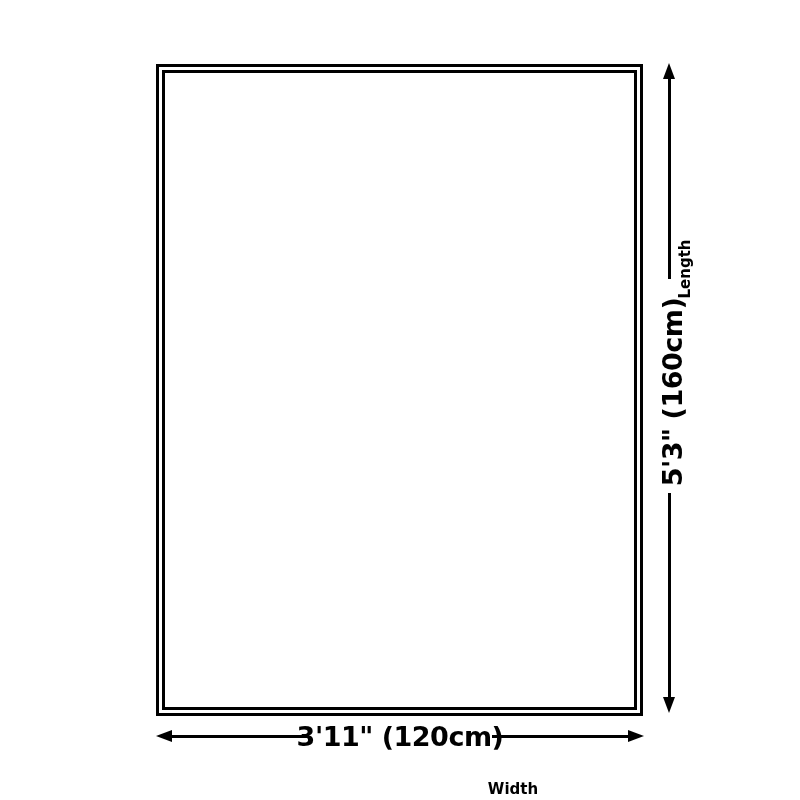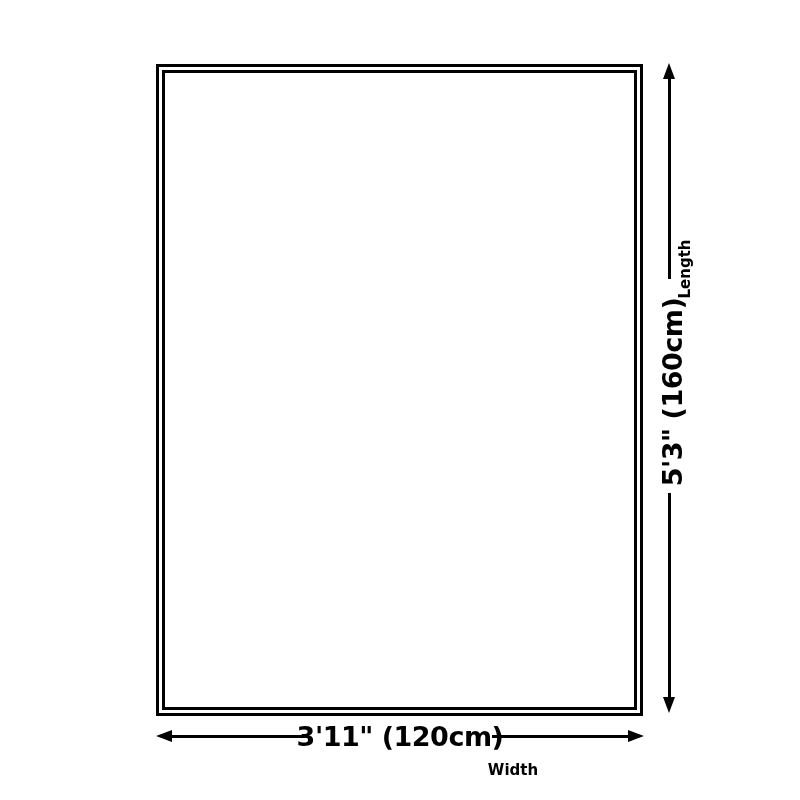--- a/index.html
+++ b/index.html
@@ -107,21 +107,21 @@
   }
   .length-label {
     left: 685px; top: 269px;
     transform: translate(-50%, -50%) rotate(-90deg);
   }
   .width-value {
     left: 400px; top: 736px;
     transform: translate(-50%, -50%);
   }
   .width-label {
-    left: 513px; top: 770px;
+    left: 513px; top: 789px;
     transform: translate(-50%, -50%);
   }
 </style>
 </head>
 <body>
 
 <div class="canvas">
 
   <div class="rug-outer">
     <div class="rug-inner"></div>

